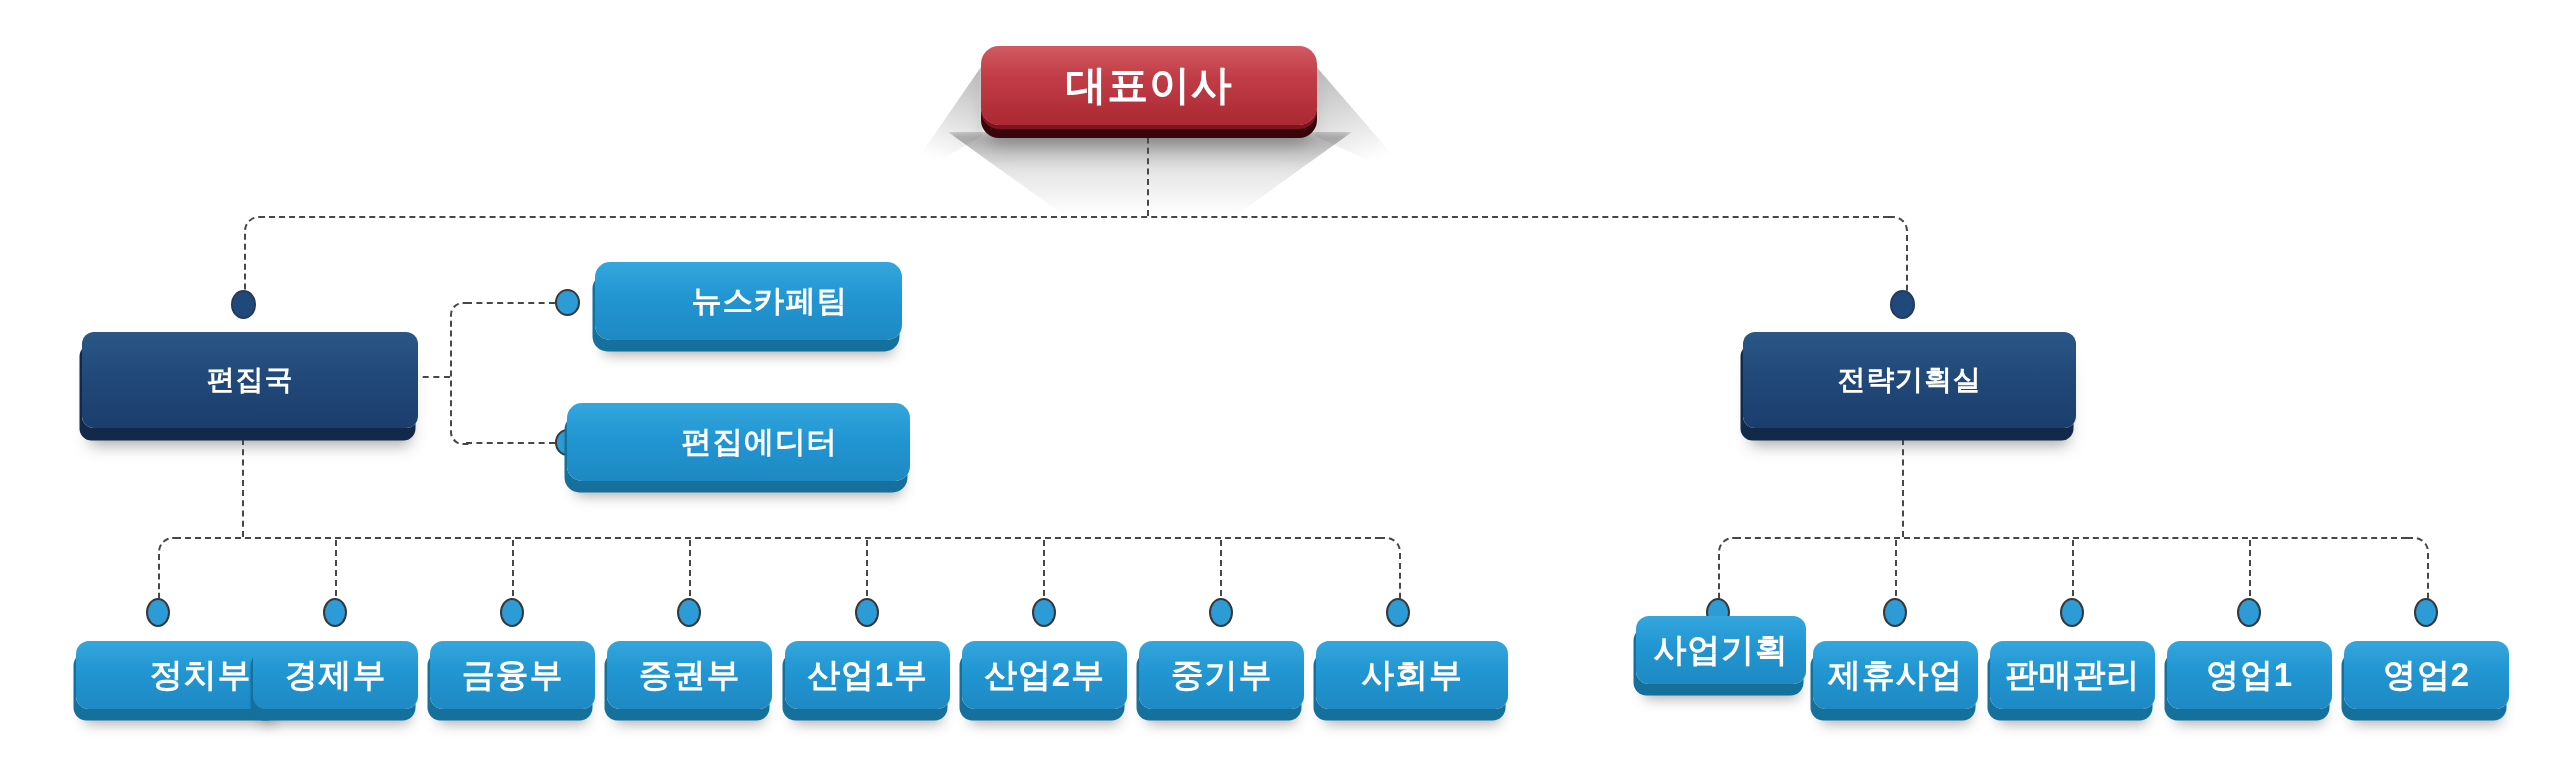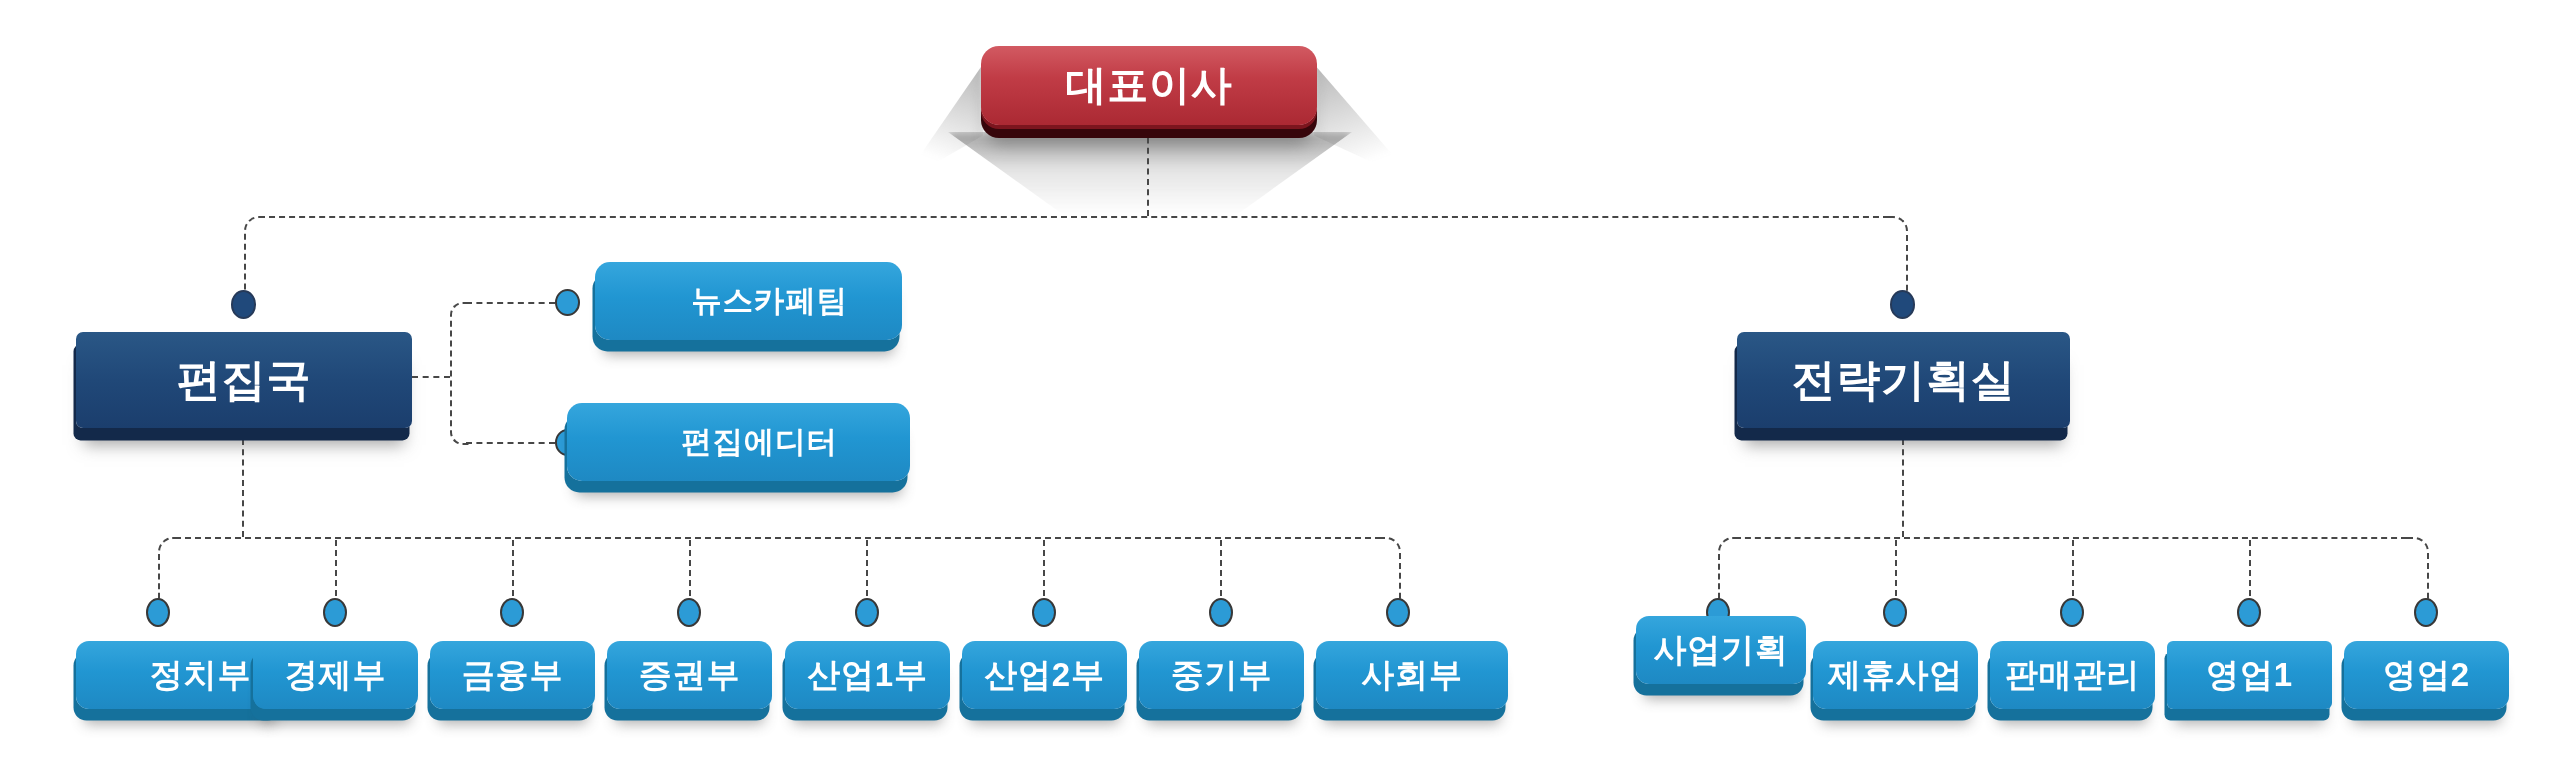--- a/index.html
+++ b/index.html
@@ -11,23 +11,24 @@
   .node{
     position:absolute;display:flex;align-items:center;justify-content:center;
     color:#ffffff;font-weight:700;text-align:center;letter-spacing:0.8px;white-space:nowrap;
   }
   .red{
     font-size:41px;border-radius:18px;
     background:linear-gradient(180deg,#d25a62 0%,#c13c46 40%,#ab2933 100%);
     box-shadow:0 4.1px 0 #7c151e, 0 13px 0 #37060b, 0 28px 16.5px -8.2px rgba(80,80,80,.45);
   }
   .navy{
-    font-size:44px;border-radius:7px;
+    font-size:28px;border-radius:12px;
     background:linear-gradient(180deg,#2a5786 0%,#204878 50%,#1b3e6d 100%);
     box-shadow:-2.5px 12.4px 0 #13294a, 0 25px 15px -8.2px rgba(80,80,80,.5);
+    margin-left:6px;
   }
   .blue{
     font-size:33px;border-radius:13px;
     background:linear-gradient(180deg,#35a6dd 0%,#2196d2 45%,#1e89c3 100%);
     box-shadow:-2.5px 11.5px 0 #15719c, 0 23px 13px -8.2px rgba(80,80,80,.45);
   }
   .blue.staff{font-size:30.5px;border-radius:15px;padding-left:42px;}
   
   .hline{position:absolute;height:0;border-top:2.5px dashed #474747;}
   .vline{position:absolute;width:0;border-left:2.5px dashed #474747;}
@@ -129,17 +130,17 @@
   <div class="node blue" style="left:430px;top:641px;width:165px;height:68px;">금융부</div>
   <div class="node blue" style="left:607px;top:641px;width:165px;height:68px;">증권부</div>
   <div class="node blue" style="left:785px;top:641px;width:165px;height:68px;">산업1부</div>
   <div class="node blue" style="left:962px;top:641px;width:165px;height:68px;">산업2부</div>
   <div class="node blue" style="left:1139px;top:641px;width:165px;height:68px;">중기부</div>
   <div class="node blue" style="left:1316px;top:641px;width:192px;height:68px;">사회부</div>
 
   <div class="node blue" style="left:1636px;top:616px;width:170px;height:68px;">사업기획</div>
   <div class="node blue" style="left:1813px;top:641px;width:165px;height:68px;">제휴사업</div>
   <div class="node blue" style="left:1990px;top:641px;width:165px;height:68px;">판매관리</div>
-  <div class="node blue" style="left:2167px;top:641px;width:165px;height:68px;border-radius:6px;">영업1</div>
+  <div class="node blue" style="left:2167px;top:641px;width:165px;height:68px;">영업1</div>
   <div class="node blue" style="left:2344px;top:641px;width:165px;height:68px;">영업2</div>
 
 </div>
 
 
 </body></html>

